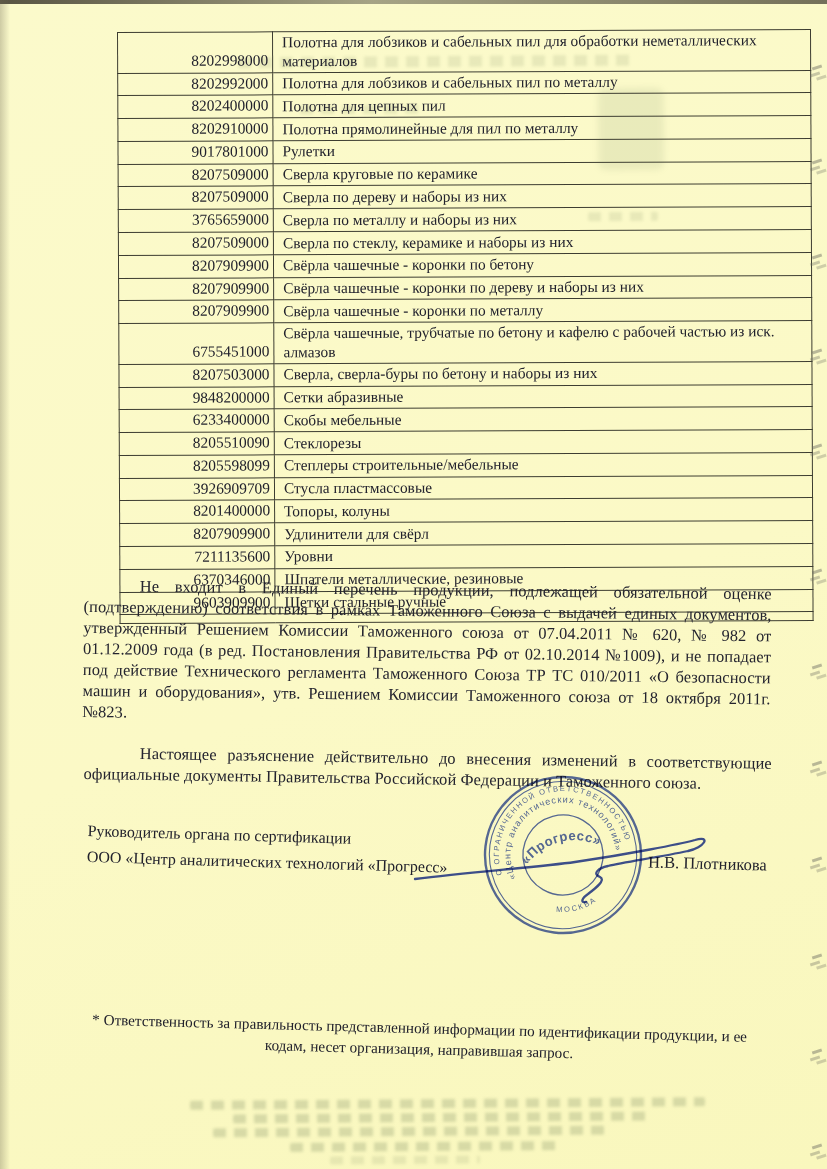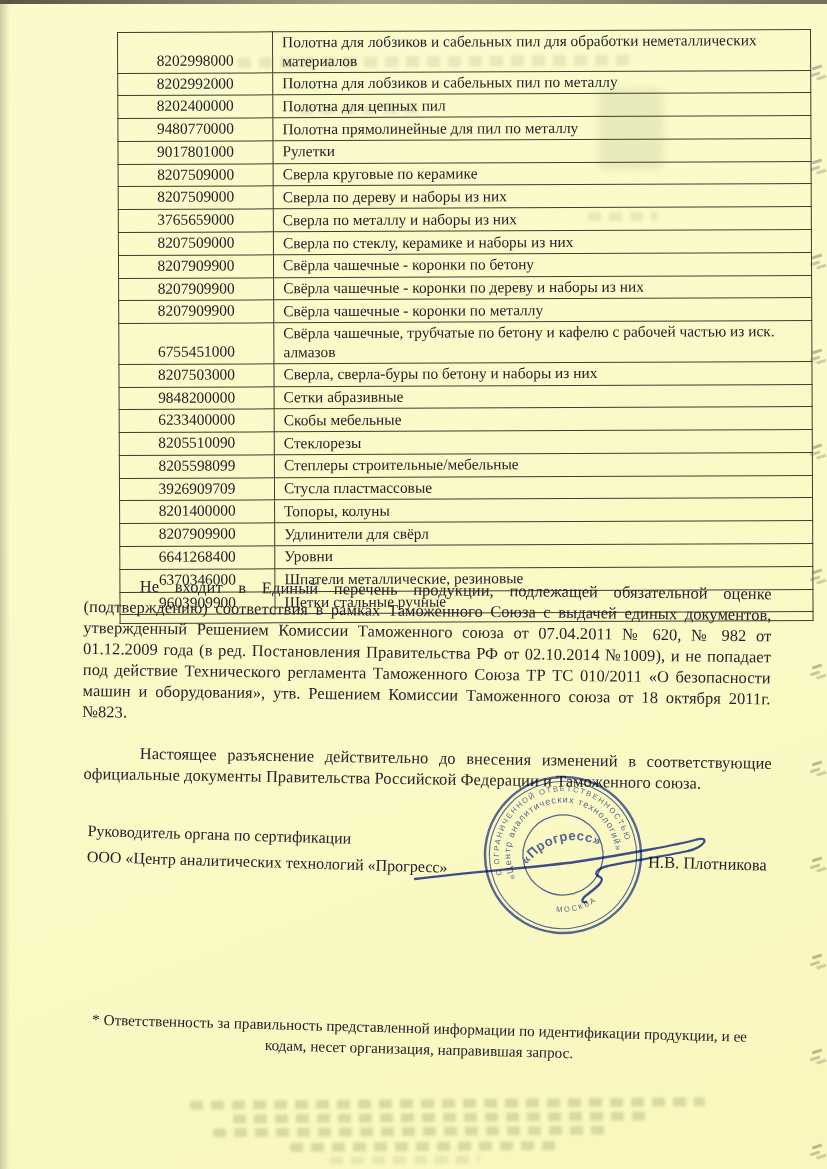--- a/index.html
+++ b/index.html
@@ -15,21 +15,21 @@
     background:linear-gradient(90deg,rgba(110,104,82,.32),rgba(110,104,82,0));}
 
   
   table.codes{
     position:absolute; left:117px; top:32px; width:694px;
     border-collapse:collapse; table-layout:fixed;
     transform:rotate(-0.25deg); transform-origin:0 0;
     font-size:15.4px; line-height:1.22;
   }
   table.codes td{border:1px solid #3d3d31;}
-  table.codes td.code{width:146px;text-align:center;vertical-align:bottom;padding:1px 4px 2px;}
+  table.codes td.code{width:146px;text-align:right;vertical-align:bottom;padding:1px 4px 2px;}
   table.codes td.desc{padding:1px 10px 1px 9px;vertical-align:middle;}
   table.codes tfoot td{height:8px;padding:0;}
 
   
   .para{
     position:absolute; left:84px; width:688px; margin:0;
     font-size:16.4px; line-height:21px; text-align:justify; text-indent:56px;
     color:#24242f; letter-spacing:.1px;
   }
   .p1{top:575px; transform:rotate(.7deg); transform-origin:0 0;}
@@ -94,21 +94,21 @@
         </tr>
         <tr>
           <td class="code">8202992000</td>
           <td class="desc">Полотна для лобзиков и сабельных пил по металлу</td>
         </tr>
         <tr>
           <td class="code">8202400000</td>
           <td class="desc">Полотна для цепных пил</td>
         </tr>
         <tr>
-          <td class="code">9480770000</td>
+          <td class="code">8202910000</td>
           <td class="desc">Полотна прямолинейные для пил по металлу</td>
         </tr>
         <tr>
           <td class="code">9017801000</td>
           <td class="desc">Рулетки</td>
         </tr>
         <tr>
           <td class="code">8207509000</td>
           <td class="desc">Сверла круговые по керамике</td>
         </tr>
@@ -166,21 +166,21 @@
         </tr>
         <tr>
           <td class="code">8201400000</td>
           <td class="desc">Топоры, колуны</td>
         </tr>
         <tr>
           <td class="code">8207909900</td>
           <td class="desc">Удлинители для свёрл</td>
         </tr>
         <tr>
-          <td class="code">6641268400</td>
+          <td class="code">7211135600</td>
           <td class="desc">Уровни</td>
         </tr>
         <tr>
           <td class="code">6370346000</td>
           <td class="desc">Шпатели металлические, резиновые</td>
         </tr>
         <tr>
           <td class="code">9603909900</td>
           <td class="desc">Щетки стальные ручные</td>
         </tr>

